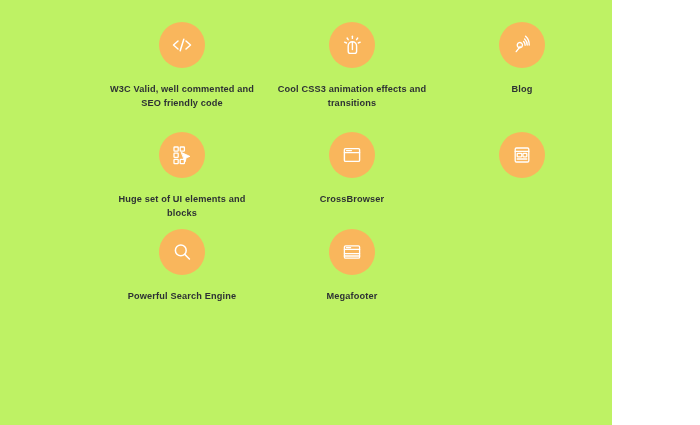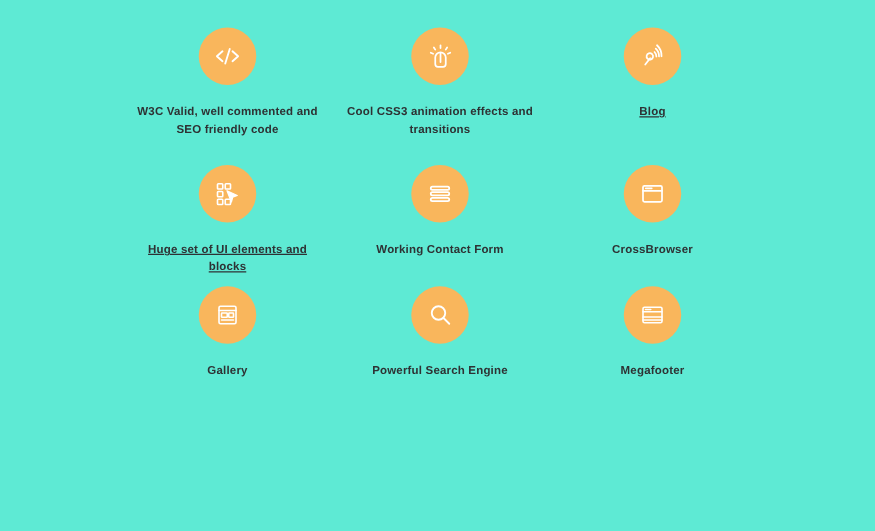--- a/index.html
+++ b/index.html
@@ -8,23 +8,23 @@
   }
   body {
     width: 700px;
     height: 425px;
     background: #ffffff;
     font-family: "Liberation Sans", sans-serif;
     overflow: hidden;
   }
   .page {
     position: relative;
-    width: 700px;
+    width: 612px;
     height: 425px;
-    background: #5eead4;
+    background: #bef264;
   }
   .features-grid {
     position: absolute;
     left: 97px;
     top: 22px;
     width: 510px;
     display: grid;
     grid-template-columns: repeat(3, 170px);
     grid-template-rows: 110px 97px 80px 80px;
     column-gap: 0px;
@@ -52,21 +52,21 @@
   .feature-label {
     margin-top: 14px;
     font-size: 9.2px;
     font-weight: bold;
     color: #2e3234;
     line-height: 1.55;
     letter-spacing: 0.15px;
     width: 160px;
   }
   
-  .r2 .feature-label { width: 150px; text-decoration: underline; }
+  .r2 .feature-label { width: 150px; }
   .r3 .feature-label,
   .r4 .feature-label { width: 168px; }
 </style>
 </head>
 <body>
 
 <div class="page">
 
   <div class="features-grid">
 
@@ -118,30 +118,20 @@
           <rect x="5" y="11.2" width="4.2" height="4.2" rx="0.6"></rect>
           <rect x="5" y="17.4" width="4.2" height="4.2" rx="0.6"></rect>
           <rect x="11.2" y="17.4" width="4.2" height="4.2" rx="0.6"></rect>
           <path d="M12.6 10.6 L20.8 14.4 L17.2 15.7 L16.1 19.6 z" fill="#ffffff" stroke="#ffffff" stroke-width="1"></path>
         </svg>
       </span>
       <div class="feature-label">Huge set of UI elements and blocks</div>
     </div>
 
 
-    <div class="feature r3">
-      <span class="icon-circle">
-        <svg width="26" height="26" viewBox="0 0 26 26" fill="none" stroke="#ffffff" stroke-width="1.4" stroke-linecap="round">
-          <rect x="5.6" y="7.2" width="14.8" height="2.6" rx="1.3"></rect>
-          <rect x="5.6" y="11.7" width="14.8" height="2.6" rx="1.3"></rect>
-          <rect x="5.6" y="16.2" width="14.8" height="2.6" rx="1.3"></rect>
-        </svg>
-      </span>
-      <div class="feature-label">Working Contact Form</div>
-    </div>
 
     <div class="feature r3">
       <span class="icon-circle">
         <svg width="26" height="26" viewBox="0 0 26 26" fill="none" stroke="#ffffff" stroke-width="1.4" stroke-linecap="round" stroke-linejoin="round">
           <rect x="5.4" y="6.6" width="15.2" height="12.8" rx="1.2"></rect>
           <line x1="5.4" y1="10.6" x2="20.6" y2="10.6"></line>
           <line x1="7.6" y1="8.6" x2="12.4" y2="8.6"></line>
         </svg>
       </span>
       <div class="feature-label">CrossBrowser</div>
@@ -150,21 +140,20 @@
     <div class="feature r3">
       <span class="icon-circle">
         <svg width="26" height="26" viewBox="0 0 26 26" fill="none" stroke="#ffffff" stroke-width="1.3" stroke-linecap="round" stroke-linejoin="round">
           <rect x="6.2" y="6.0" width="13.6" height="14.0" rx="1.2"></rect>
           <line x1="6.2" y1="9.4" x2="19.8" y2="9.4"></line>
           <rect x="8.2" y="11.4" width="4.6" height="3.4" rx="0.5"></rect>
           <rect x="14.0" y="11.4" width="3.8" height="3.4" rx="0.5"></rect>
           <line x1="8.2" y1="17.0" x2="17.8" y2="17.0"></line>
         </svg>
       </span>
-      <div class="feature-label">Gallery</div>
     </div>
 
     <div class="feature r4">
       <span class="icon-circle">
         <svg width="26" height="26" viewBox="0 0 26 26" fill="none" stroke="#ffffff" stroke-width="1.5" stroke-linecap="round">
           <circle cx="11.8" cy="11.4" r="5.4"></circle>
           <line x1="15.8" y1="15.4" x2="20.4" y2="20.0"></line>
         </svg>
       </span>
       <div class="feature-label">Powerful Search Engine</div>

